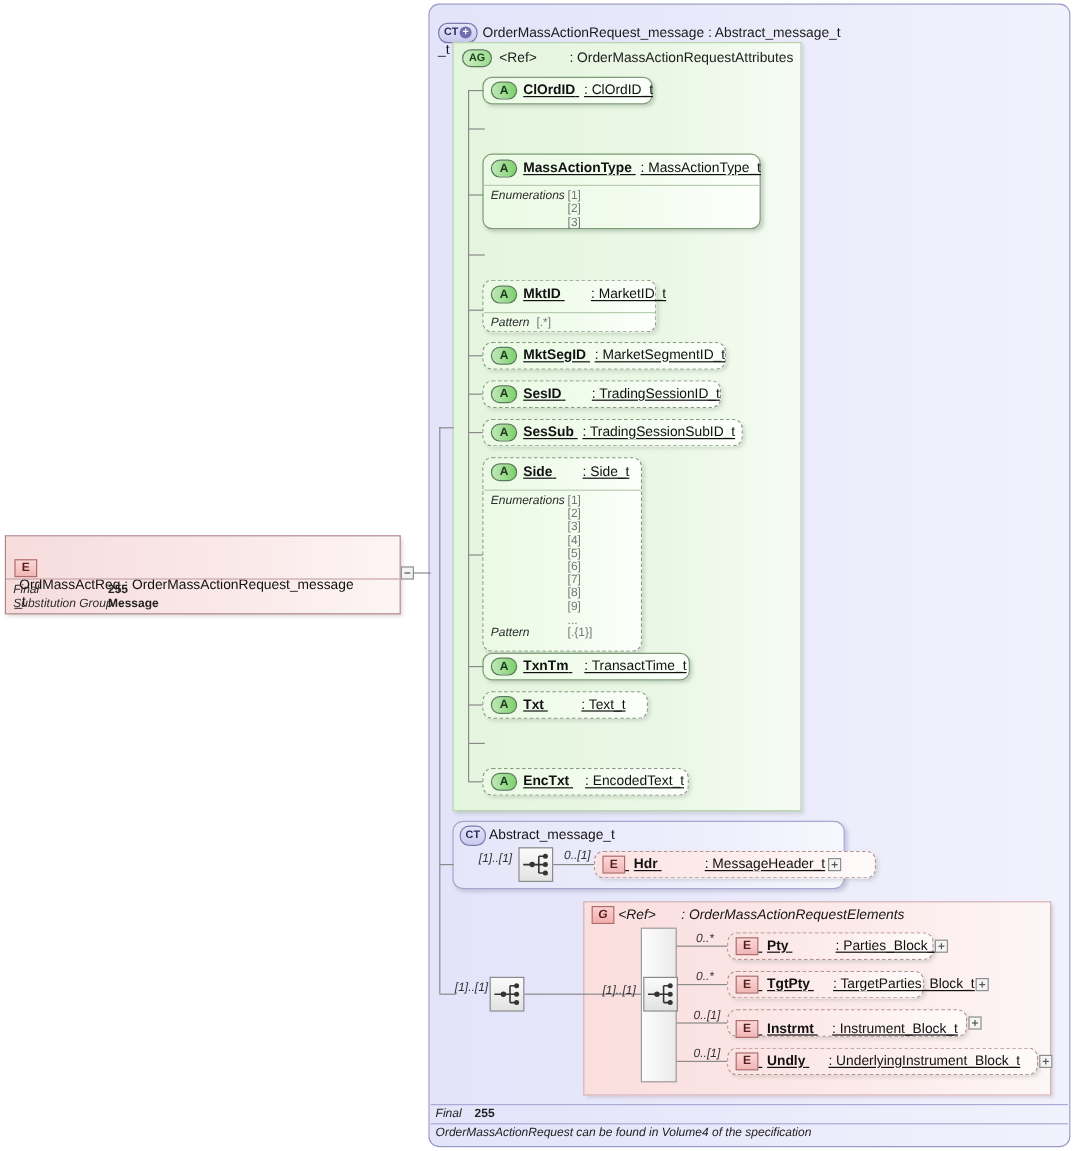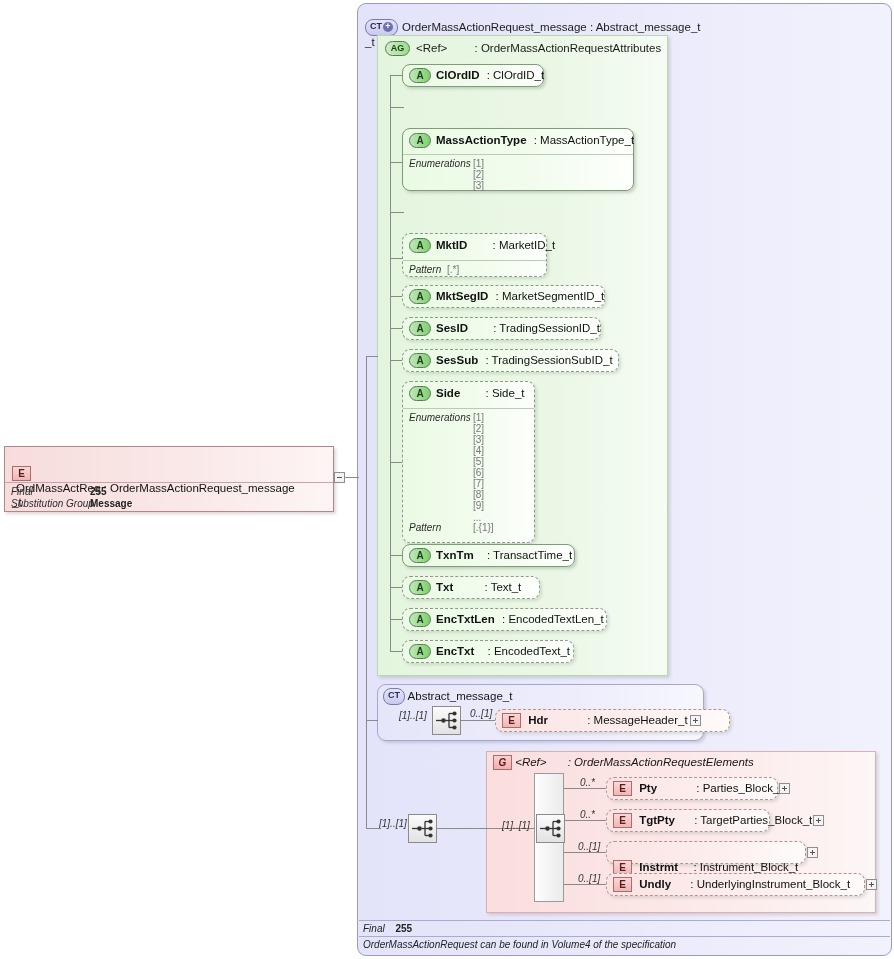--- a/index.html
+++ b/index.html
@@ -122,20 +122,21 @@
   .node.dashed{
     border:1px dashed #8a9c86;
     box-shadow:2px 2px 3px rgba(130,145,130,.25);
   }
   .node .nrow{
     position:absolute;
     left:6px;top:4px;
     white-space:nowrap;
     font-size:11.5px;
     color:#111;
+    text-decoration:underline;
   }
   .node .nrow .nm{font-weight:bold;}
   .node .nrow .badge-A{margin-right:5px;}
 
   .node.pink{
     background:linear-gradient(to right,#fbe3e3 0%,#fdeeee 55%,#fffbfb 100%);
     border-color:#c49090;
   }
   .node.pink.dashed{border:1px dashed #b59393;}
 
@@ -394,26 +395,20 @@
 
   <div class="ln-h" style="left:390px;top:587px;width:14px;"></div>
   <div class="node dashed" style="left:402px;top:576px;width:138px;height:23px;">
     <div class="nrow" style="top:3px;">
       <span class="badge badge-A">A</span><span class="nm">Txt</span>
       <span style="display:inline-block;width:28px;"></span><span class="mono-type">: Text_t</span>
     </div>
   </div>
 
   <div class="ln-h" style="left:390px;top:619px;width:14px;"></div>
-  <div class="node dashed" style="left:402px;top:608px;width:205px;height:23px;">
-    <div class="nrow" style="top:3px;">
-      <span class="badge badge-A">A</span><span class="nm">EncTxtLen</span>
-      <span style="display:inline-block;width:4px;"></span><span class="mono-type">: EncodedTextLen_t</span>
-    </div>
-  </div>
 
   <div class="ln-h" style="left:390px;top:651px;width:14px;"></div>
   <div class="node dashed" style="left:402px;top:640px;width:172px;height:23px;">
     <div class="nrow" style="top:3px;">
       <span class="badge badge-A">A</span><span class="nm">EncTxt</span>
       <span style="display:inline-block;width:10px;"></span><span class="mono-type">: EncodedText_t</span>
     </div>
   </div>
 
   <div class="ct-inner" style="left:377px;top:684px;width:327px;height:57px;"></div>
@@ -511,21 +506,21 @@
       <span class="badge badge-E">E</span>
       <span style="display:inline-block;width:4px;"></span><span class="nm">TgtPty</span>
       <span style="display:inline-block;width:16px;"></span><span class="mono-type">: TargetParties_Block_t</span>
     </div>
   </div>
   <div class="expander plus" style="left:813px;top:815px;"></div>
 
   <div class="ln-h" style="left:564px;top:852px;width:42px;"></div>
   <div class="card" style="left:578px;top:841px;">0..[1]</div>
   <div class="node pink dashed" style="left:606px;top:841px;width:200px;height:23px;">
-    <div class="nrow" style="top:18px;">
+    <div class="nrow" style="top:8px;">
       <span class="badge badge-E">E</span>
       <span style="display:inline-block;width:4px;"></span><span class="nm">Instrmt</span>
       <span style="display:inline-block;width:12px;"></span><span class="mono-type">: Instrument_Block_t</span>
     </div>
   </div>
   <div class="expander plus" style="left:807px;top:847px;"></div>
 
   <div class="ln-h" style="left:564px;top:884px;width:42px;"></div>
   <div class="card" style="left:578px;top:873px;">0..[1]</div>
   <div class="node pink dashed" style="left:606px;top:873px;width:259px;height:23px;">

